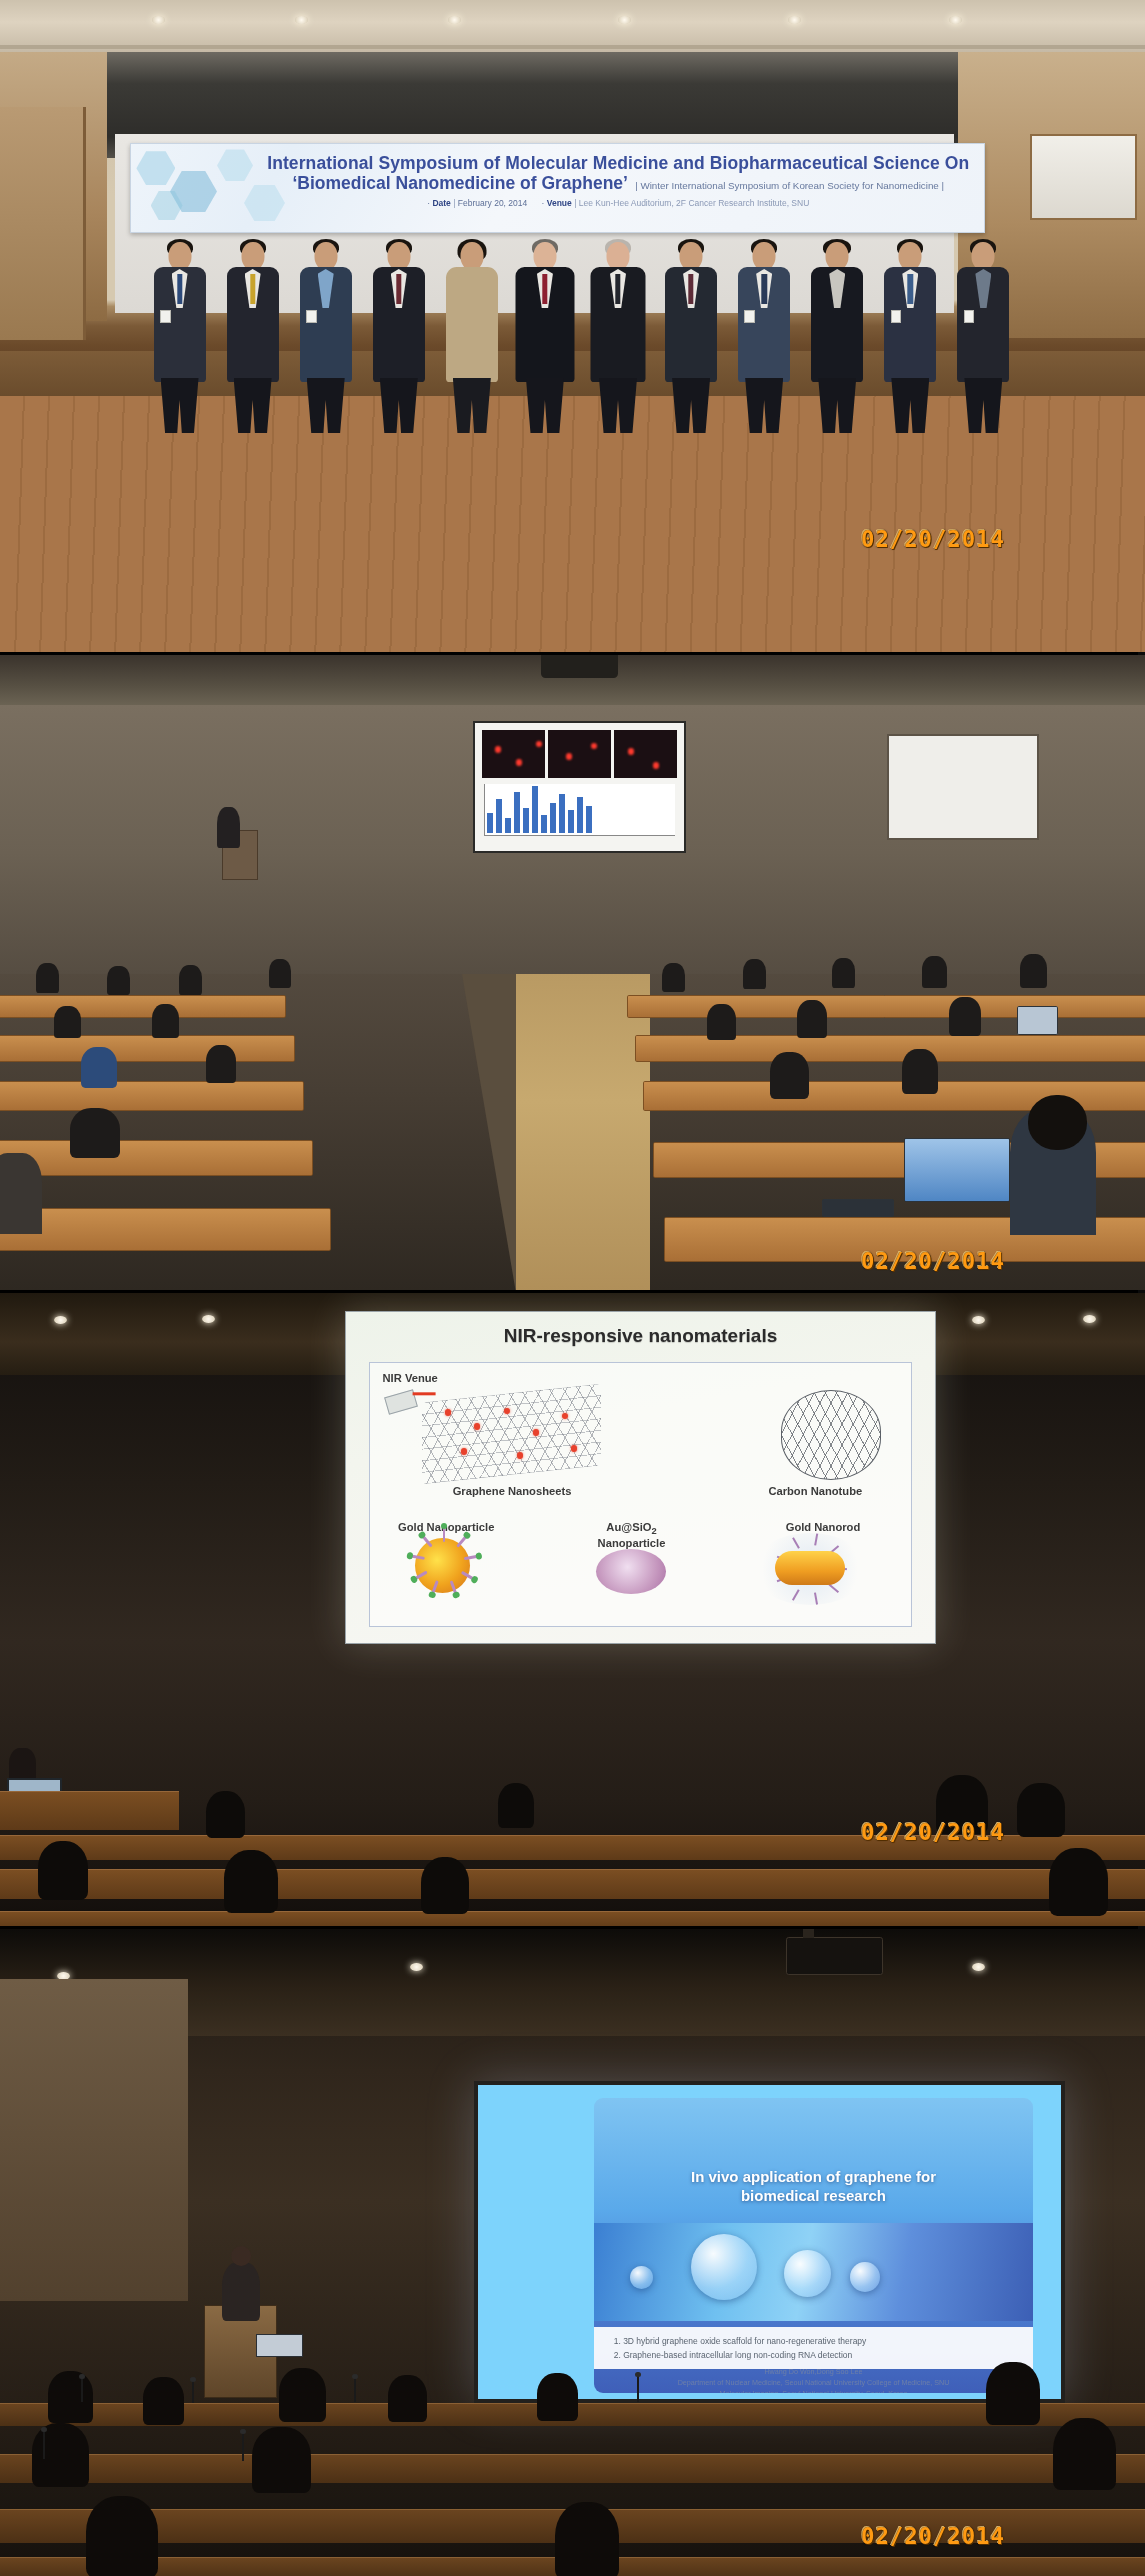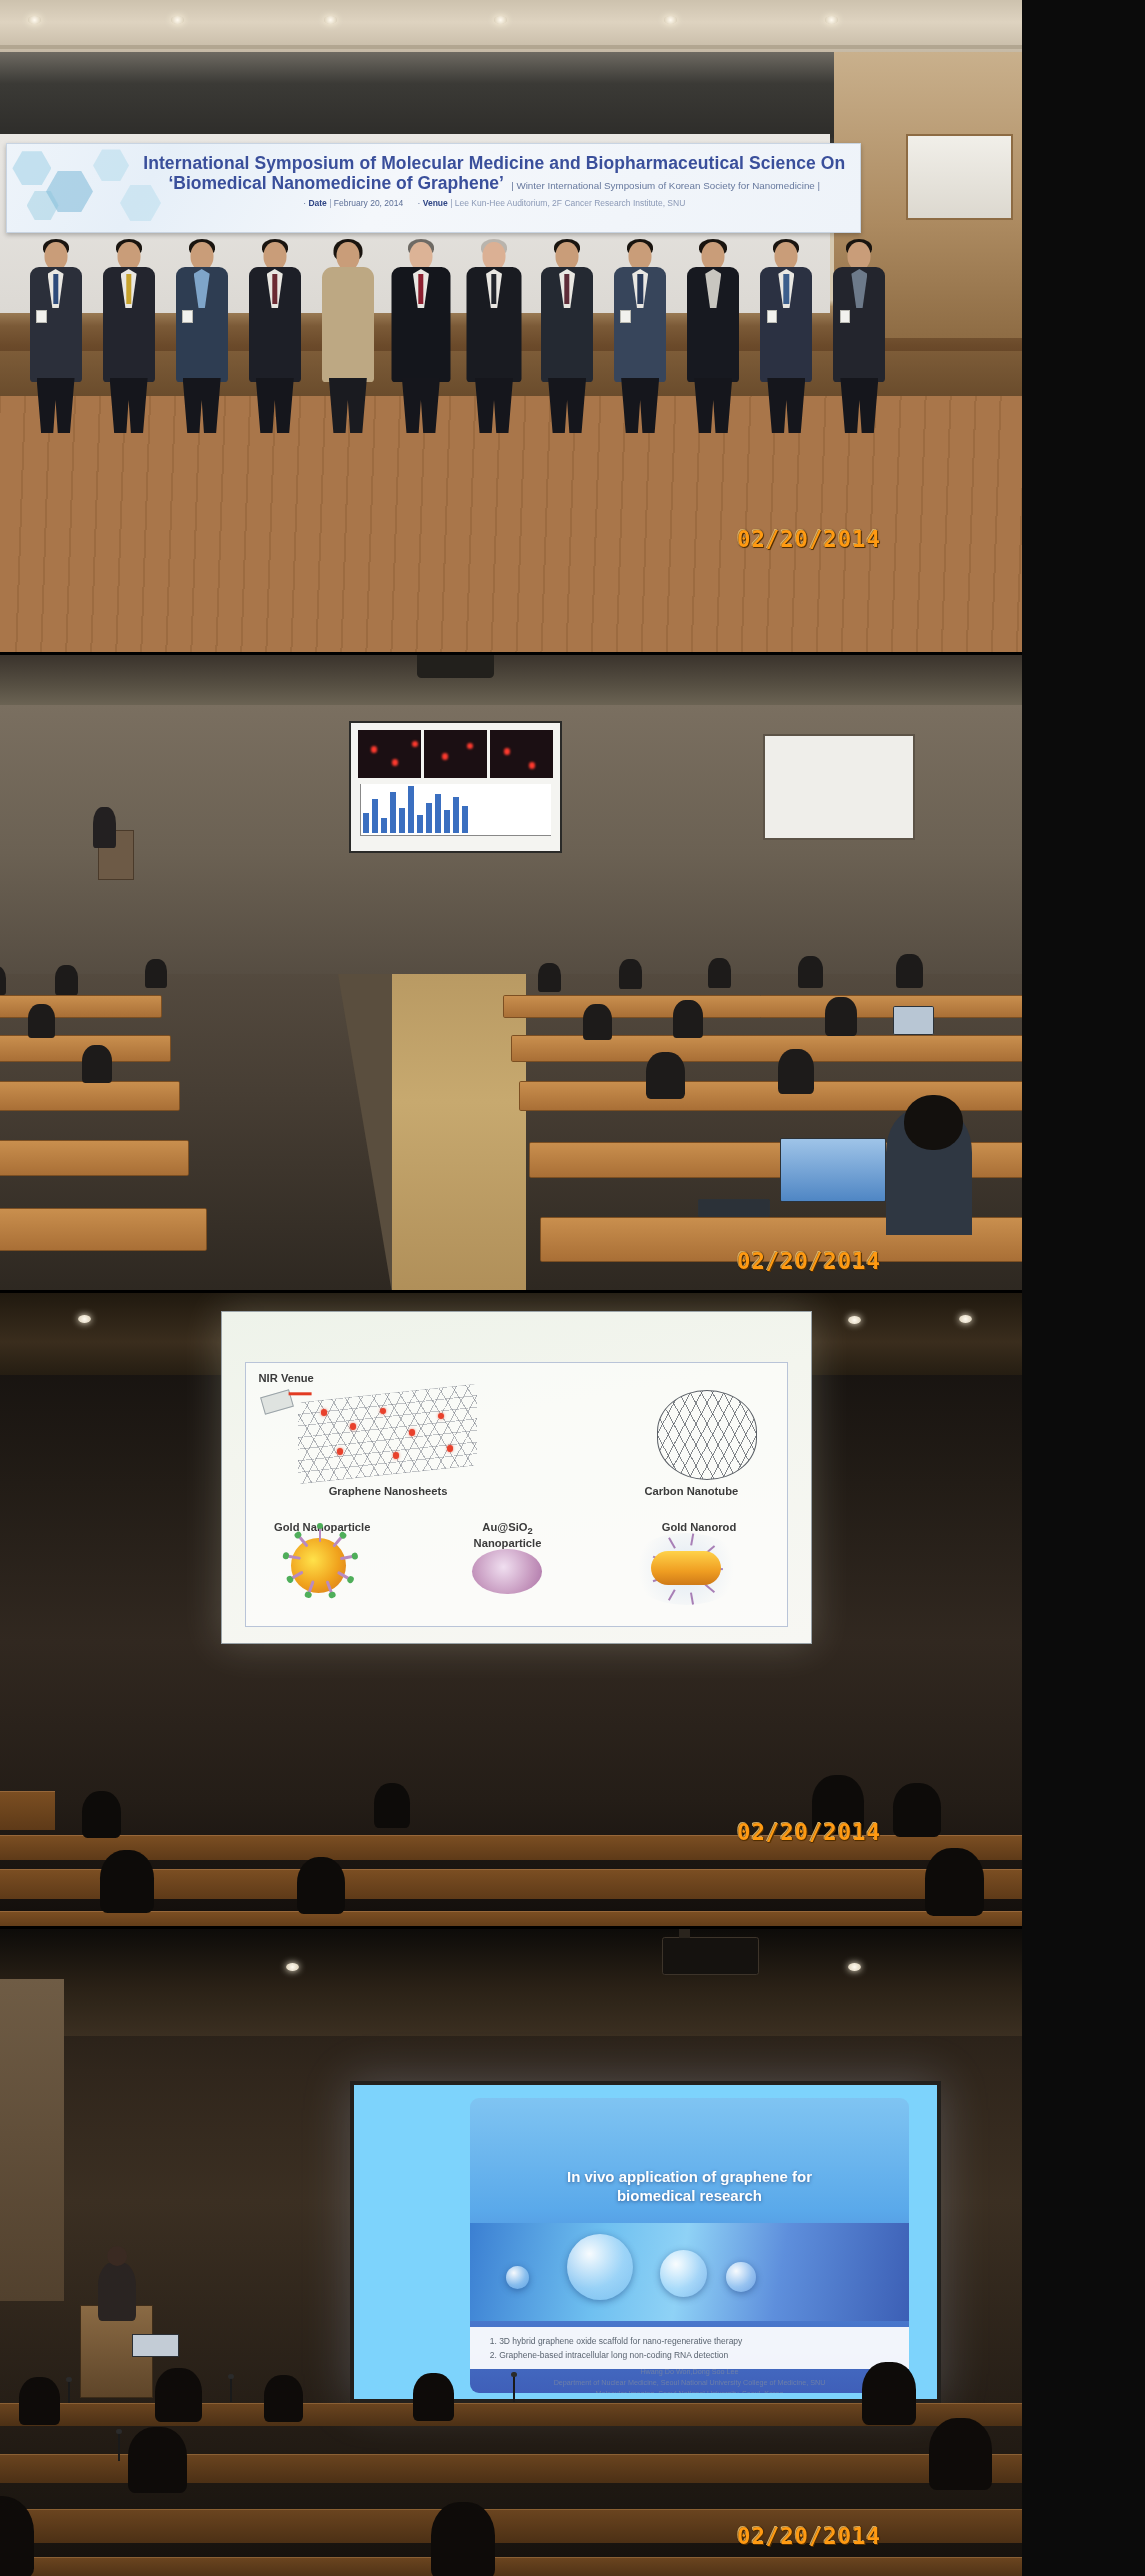--- a/index.html
+++ b/index.html
@@ -2,21 +2,21 @@
 <html style="font-size:14.3px"><head>
 <meta charset="utf-8">
 <style>
   * { box-sizing: border-box; margin: 0; padding: 0; }
   html, body { background: #0b0b0b; }
   body {
     width: 1146px; height: 2576px;
     font-family: "Liberation Sans", sans-serif;
     overflow: hidden; position: relative;
   }
-  .photo-strip { width: 1022px; height: 2576px; display: flex; flex-direction: column; align-items: flex-end; }
+  .photo-strip { width: 1138px; height: 2576px; display: flex; flex-direction: column; }
   .photo { position: relative; width: 1146px; overflow: hidden; }
   .p1 { height: 654px; }
   .p2 { height: 637px; }
   .p3 { height: 635px; }
   .p4 { height: 649px; }
 
   
   .p1 .room {
     position: absolute; inset: 0;
     background:
@@ -432,20 +432,21 @@
 
   <div class="photo p3">
     <div class="bg"></div>
     <div class="ceil"></div>
     <div class="downlight" style="left:54px;top:23px"></div>
     <div class="downlight" style="left:202px;top:21.5px"></div>
     <div class="downlight" style="left:972px;top:23px"></div>
     <div class="downlight" style="left:1083px;top:21.5px"></div>
 
     <div class="slide" style="top:18px">
+      <div class="stitle">NIR-responsive nanomaterials</div>
       <div class="body">
         <div class="nirlaser">NIR Venue</div>
         <div class="lasericon"></div>
 
         <div class="sheet">
           <div class="lat"></div>
           <div class="dot" style="left:23px;top:16px"></div>
           <div class="dot" style="left:52px;top:30px"></div>
           <div class="dot" style="left:82px;top:14.3px"></div>
           <div class="dot" style="left:111px;top:36px"></div>

